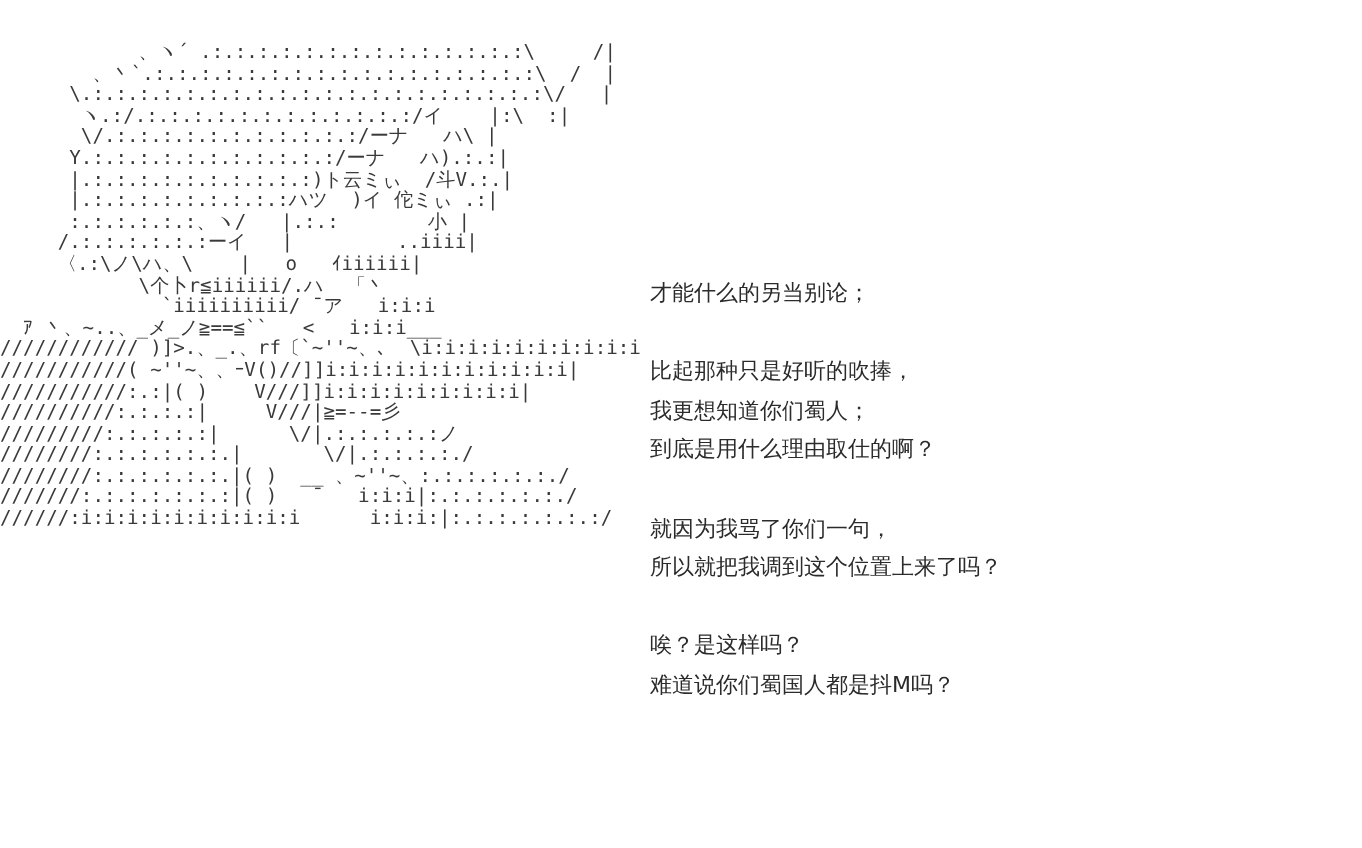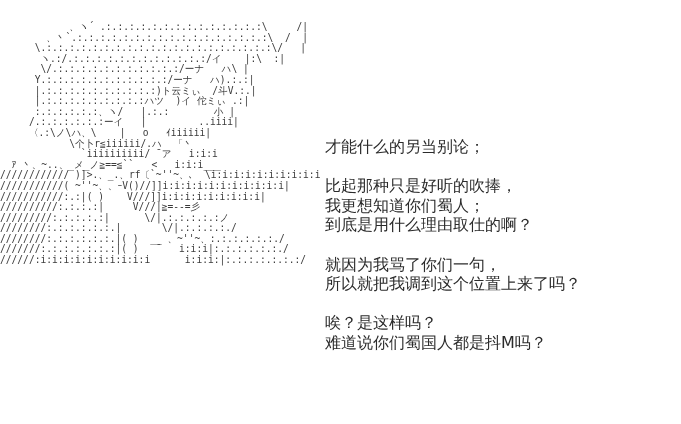--- a/index.html
+++ b/index.html
@@ -40,21 +40,21 @@
     white-space: pre;
   }
 
   
   .dialogue {
     position: absolute;
     left: 325px;
     top: 137px;
     width: 350px;
     font-family: "DejaVu Sans", "Liberation Sans", sans-serif;
-    font-size: 16px;
+    font-size: 11px;
     line-height: 19.6px;
     color: #2b2b2b;
     white-space: pre;
   }
   .dlg-line {
     display: block;
     white-space: pre;
     min-height: 19.6px;
   }
   .dlg-gap {

